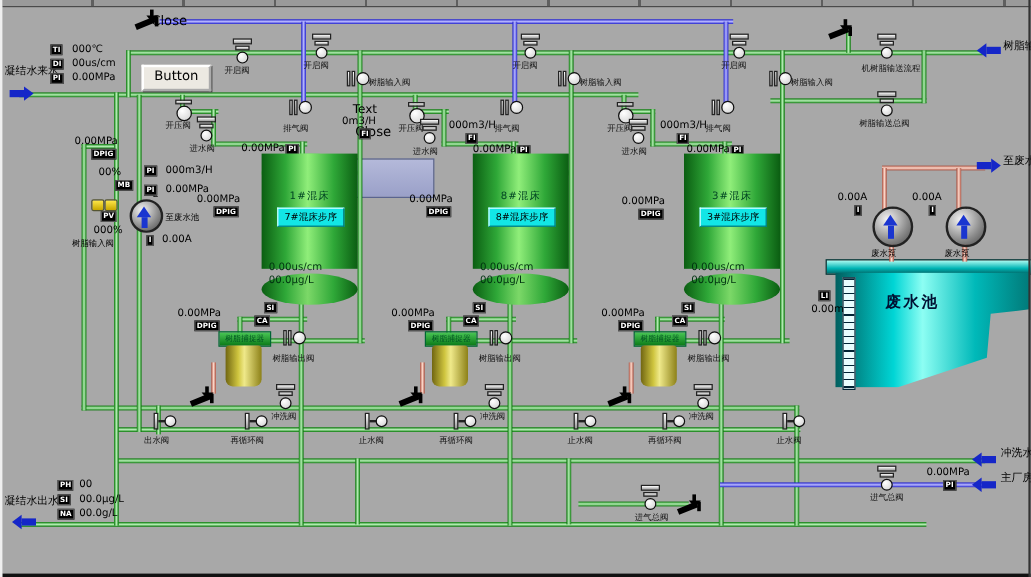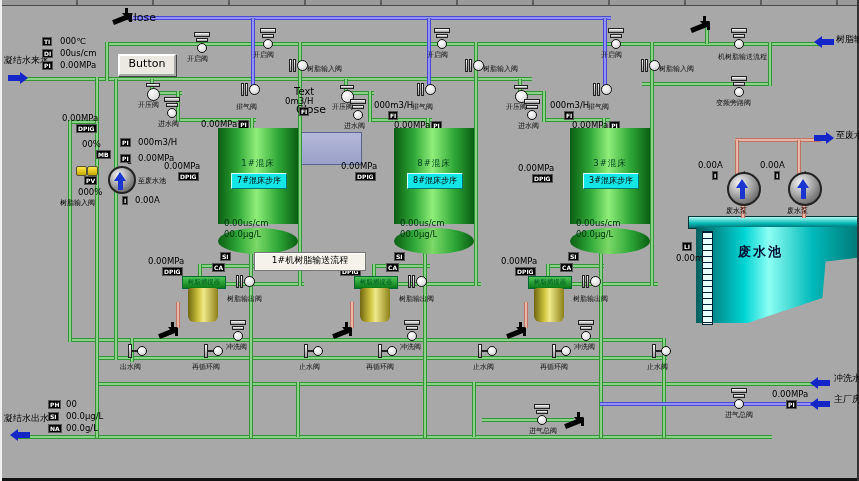--- a/index.html
+++ b/index.html
@@ -273,21 +273,21 @@
       <div class="vbar" style="position: absolute; left: 0px; top: 0px; width: 16px; height: 5px;"></div>
       <div class="vbar" style="position: absolute; left: 2px; top: 6px; width: 12px; height: 4px;"></div>
       <div class="vcirc" style="position: absolute; left: 3px; top: 11px; width: 10px; height: 10px;"></div>
     </div>
     <div class="vlabel" style="position: absolute; left: 716px; top: 52px;">机树脂输送流程</div>
     <div class="valve" style="position: absolute; left: 729px; top: 76px; width: 20px; height: 24px;">
       <div class="vbar" style="position: absolute; left: 0px; top: 0px; width: 16px; height: 5px;"></div>
       <div class="vbar" style="position: absolute; left: 2px; top: 6px; width: 12px; height: 4px;"></div>
       <div class="vcirc" style="position: absolute; left: 3px; top: 11px; width: 10px; height: 10px;"></div>
     </div>
-    <div class="vlabel" style="position: absolute; left: 714px; top: 98px;">变频旁路阀</div>
+    <div class="vlabel" style="position: absolute; left: 714px; top: 98px;">树脂输送总阀</div>
     <div class="valve" style="position: absolute; left: 144px; top: 83px; width: 20px; height: 24px;">
       <div class="vbar" style="position: absolute; left: 0px; top: 0px; width: 14px; height: 4px;"></div>
       <div class="vcirc" style="position: absolute; left: 1px; top: 5px; width: 13px; height: 13px;"></div>
     </div>
     <div class="vlabel" style="position: absolute; left: 136px; top: 100px;">开压阀</div>
     <div class="valve" style="position: absolute; left: 162px; top: 97px; width: 20px; height: 24px;">
       <div class="vbar" style="position: absolute; left: 0px; top: 0px; width: 16px; height: 5px;"></div>
       <div class="vbar" style="position: absolute; left: 2px; top: 6px; width: 12px; height: 4px;"></div>
       <div class="vcirc" style="position: absolute; left: 3px; top: 11px; width: 10px; height: 10px;"></div>
     </div>
@@ -467,21 +467,20 @@
     </div>
     <div class="pump" style="position: absolute; left: 725px; top: 172px; width: 30px; height: 30px;">
       <div class="tri" style="left: 7px; top: 4.8px;"></div>
       <div class="st" style="left: 10.5px; top: 13.8px; width: 5px; height: 11.4px;"></div>
     </div>
     <div class="pump" style="position: absolute; left: 786px; top: 172px; width: 30px; height: 30px;">
       <div class="tri" style="left: 7px; top: 4.8px;"></div>
       <div class="st" style="left: 10.5px; top: 13.8px; width: 5px; height: 11.4px;"></div>
     </div>
     <div class="winbtn" style="position: absolute; left: 116px; top: 54px; width: 54px; height: 18px; line-height: 15px;">Button</div>
-    <div class="flowbtn" style="position: absolute; left: 252px; top: 252px; width: 110px; height: 17px; line-height: 14px;">1#机树脂输送流程</div>
     <div class="drain" style="position: absolute; left: 112px; top: 8px; width: 26px; height: 20px;">
       <div style="position: absolute; left: 11px; top: 0px; width: 3px; height: 6px;"></div>
       <div style="position: absolute; left: 8px; top: 5px; width: 0px; height: 0px; background: none; border-left: 5px solid transparent; border-right: 5px solid transparent; border-top: 6px solid rgb(0, 0, 0);"></div>
       <div style="position: absolute; left: 0px; top: 12px; width: 17px; height: 5px; transform: rotate(-22deg); transform-origin: left bottom;"></div>
       <div style="position: absolute; left: 15px; top: 6px; width: 3px; height: 8px;"></div>
     </div>
     <div class="drain" style="position: absolute; left: 690px; top: 16px; width: 26px; height: 20px;">
       <div style="position: absolute; left: 11px; top: 0px; width: 3px; height: 6px;"></div>
       <div style="position: absolute; left: 8px; top: 5px; width: 0px; height: 0px; background: none; border-left: 5px solid transparent; border-right: 5px solid transparent; border-top: 6px solid rgb(0, 0, 0);"></div>
       <div style="position: absolute; left: 0px; top: 12px; width: 17px; height: 5px; transform: rotate(-22deg); transform-origin: left bottom;"></div>

